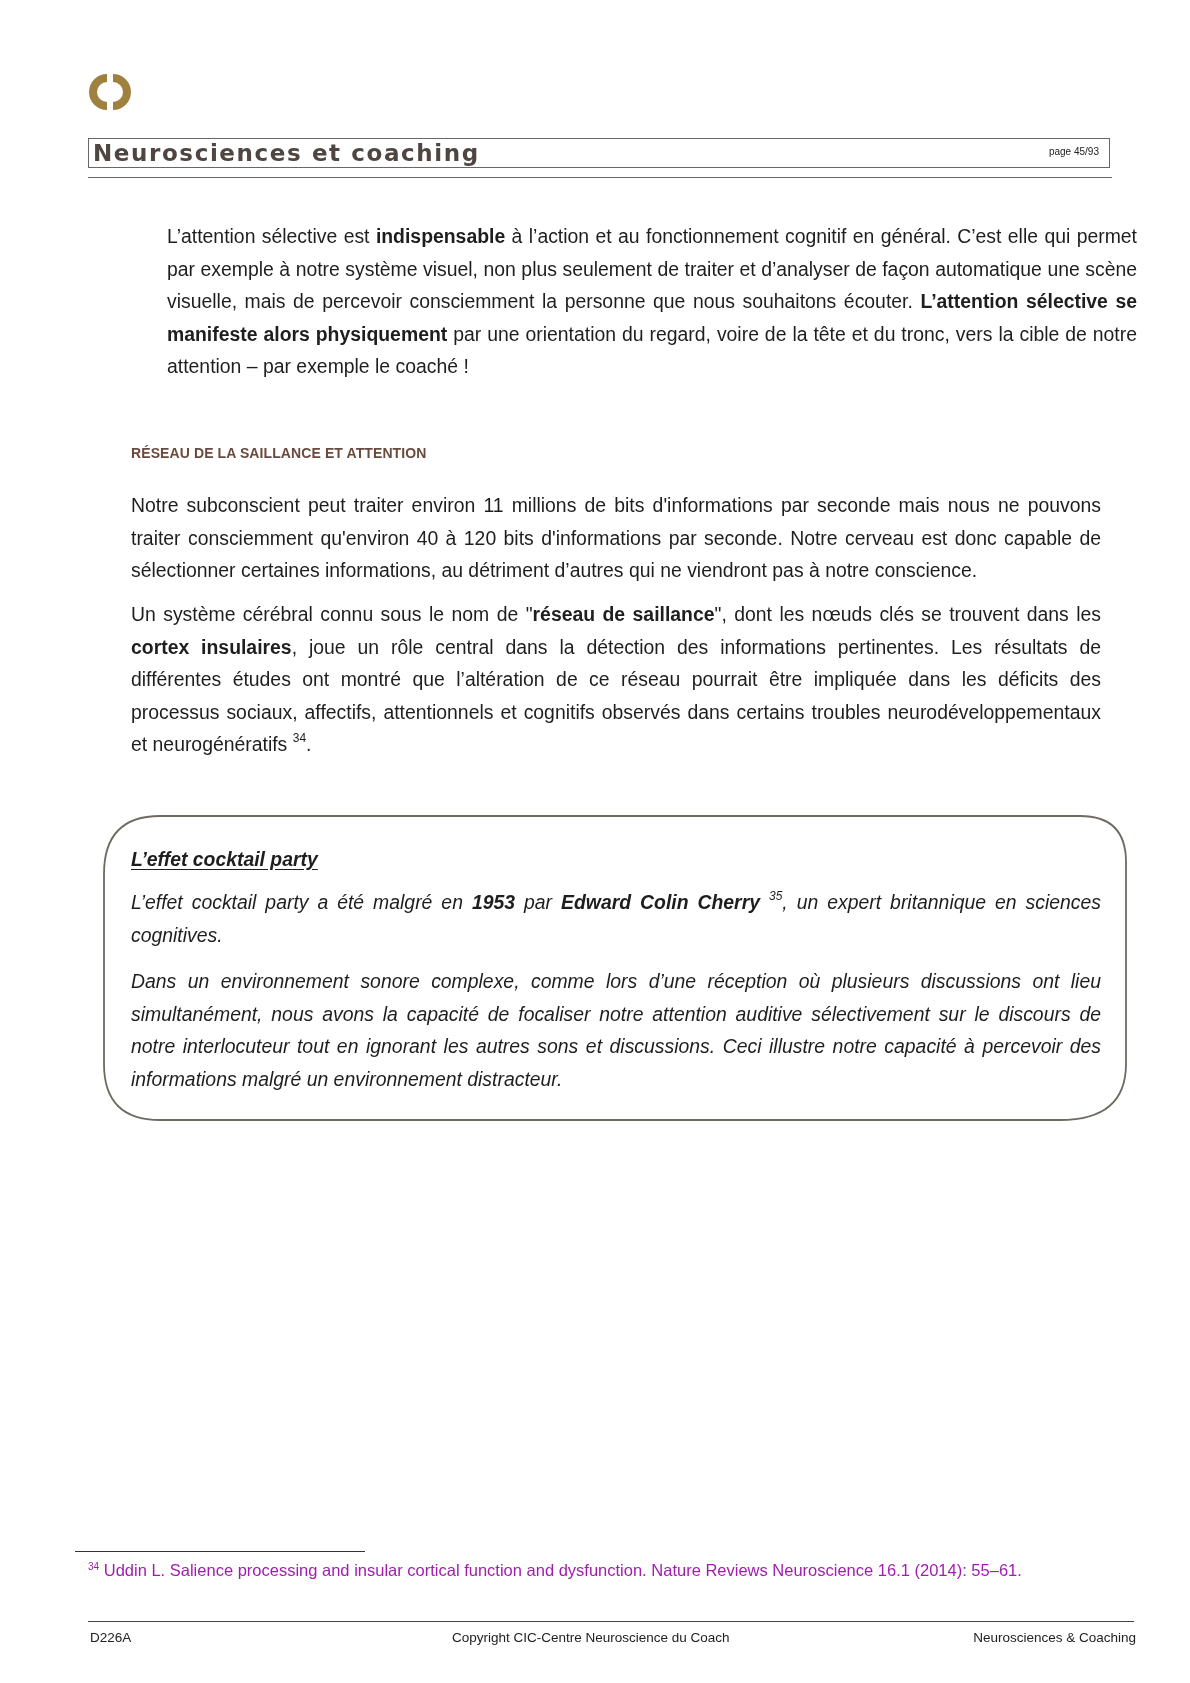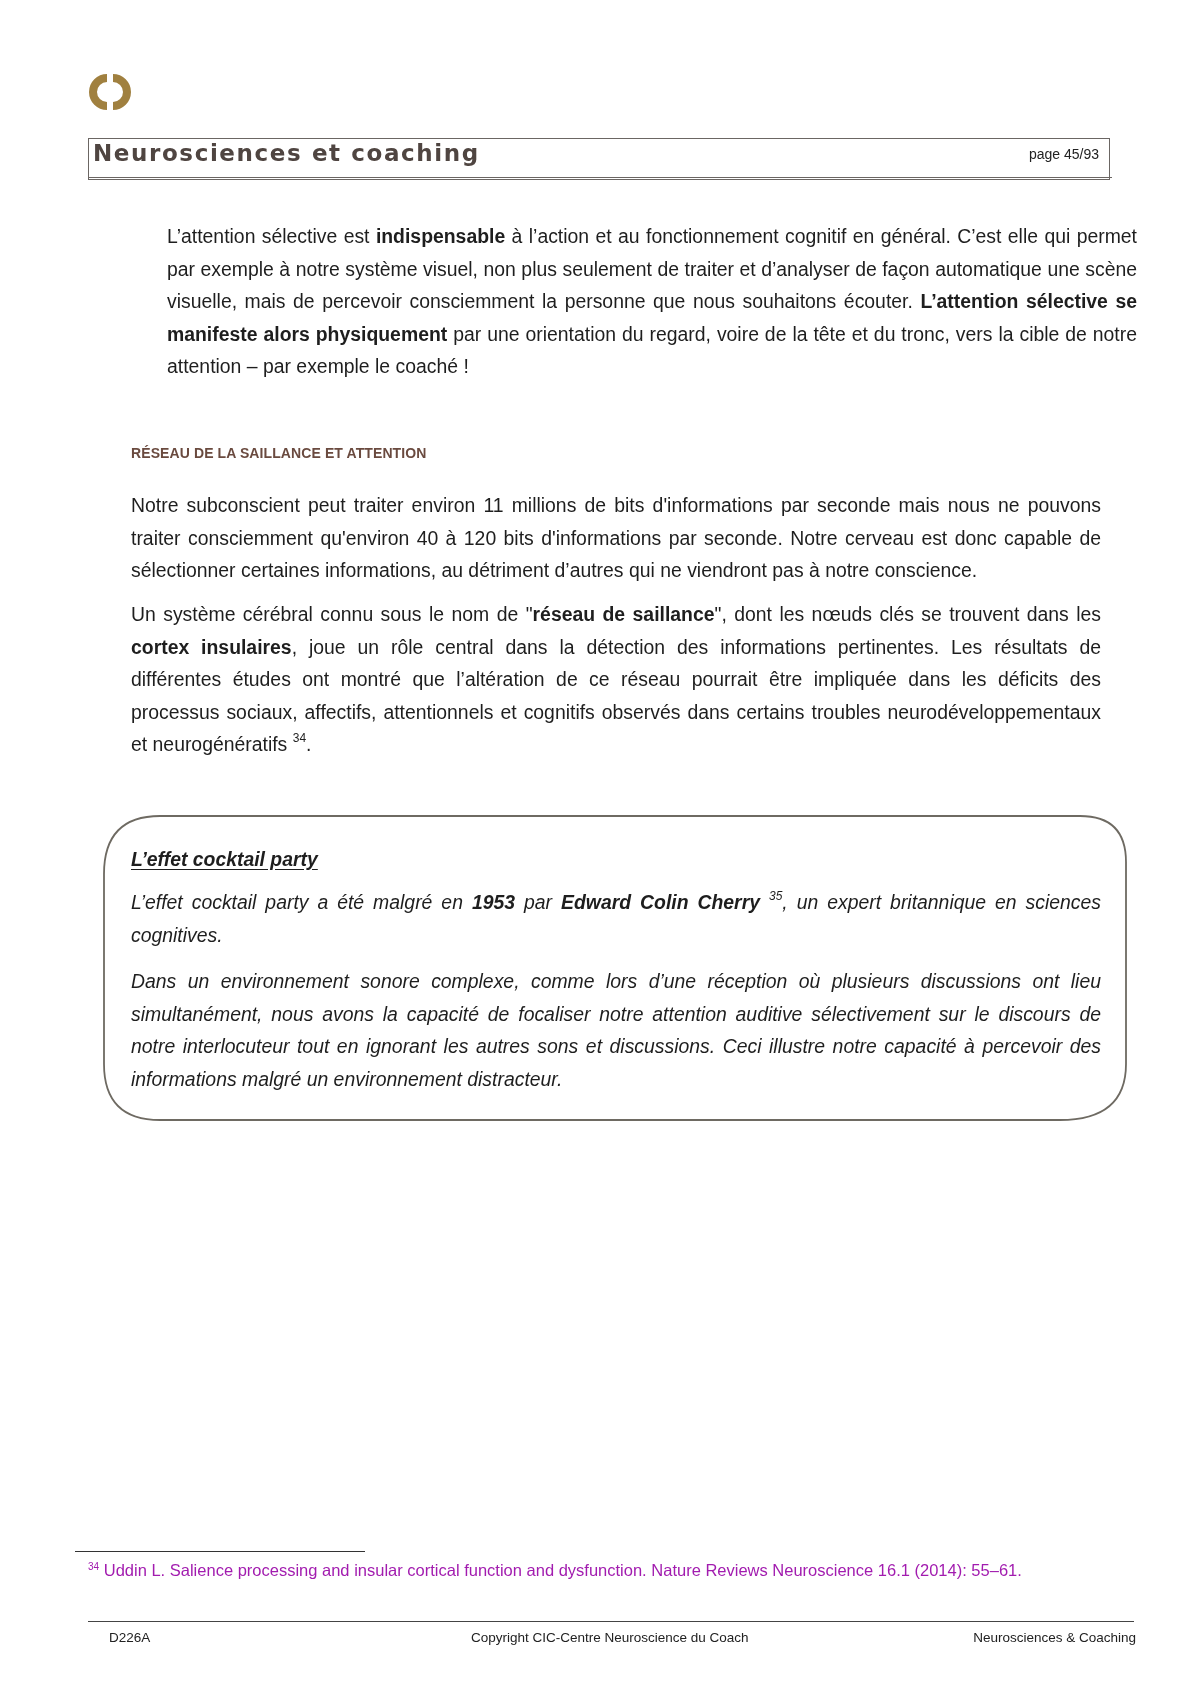--- a/index.html
+++ b/index.html
@@ -2,30 +2,30 @@
 <html><head>
   <meta charset="utf-8">
   <style>
     html, body { margin: 0; padding: 0; background: #ffffff; }
     body {
       width: 1190px; height: 1683px; position: relative; overflow: hidden;
       font-family: "Liberation Sans", sans-serif; color: #1e1e1e;
     }
     .logo { position: absolute; left: 88px; top: 70px; width: 44px; height: 44px; }
     .header-box {
-      position: absolute; left: 88px; top: 138px; width: 1022px; height: 42px;
+      position: absolute; left: 88px; top: 138px; width: 1022px; height: 30px;
       border: 1.5px solid #6b6663; box-sizing: border-box;
     }
     .header-title {
       position: absolute; left: 4px; top: 1px;
       font-family: "DejaVu Sans", sans-serif; font-weight: bold; font-size: 23px;
       letter-spacing: 1.6px; color: #4f4541;
     }
     .header-page {
-      position: absolute; right: 10px; top: 7px; font-size: 14px; color: #222;
+      position: absolute; right: 10px; top: 7px; font-size: 10px; color: #222;
     }
     .header-underline {
       position: absolute; left: 88px; top: 177px; width: 1024px; height: 0;
       border-top: 1.5px solid #6b6663;
     }
     .content {
       position: absolute; left: 131px; width: 970px;
       font-size: 19.4px; line-height: 32.5px; text-align: justify;
     }
     .content p { margin: 0; }
@@ -45,21 +45,21 @@
     .footnote-rule {
       position: absolute; left: 75px; top: 1551px; width: 290px; height: 0;
       border-top: 1.5px solid #333;
     }
     .footnotes { position: absolute; left: 88px; top: 1558px; font-size: 16.5px; line-height: 24px; color: #a21caf; }
     .footnotes sup { font-size: 10px; vertical-align: 6px; }
     .footer-rule {
       position: absolute; left: 88px; top: 1621px; width: 1046px; height: 0;
       border-top: 1.5px solid #444;
     }
-    .footer { position: absolute; top: 1630px; font-size: 13.5px; color: #222; margin-left: 19px; }
+    .footer { position: absolute; top: 1630px; font-size: 13.5px; color: #222; }
     .footer-left { left: 90px; }
     .footer-center { left: 452px; }
     .footer-right { right: 54px; }
   </style>
 </head>
 <body>
 
 <svg class="logo" viewBox="0 0 44 44">
   <path d="M19 4 A18 18 0 0 0 19 40 L19 32 A10 10 0 0 1 19 12 Z" fill="#a0803f"></path>
   <path d="M25 4 A18 18 0 0 1 25 40 L25 32 A10 10 0 0 0 25 12 Z" fill="#a0803f"></path>

